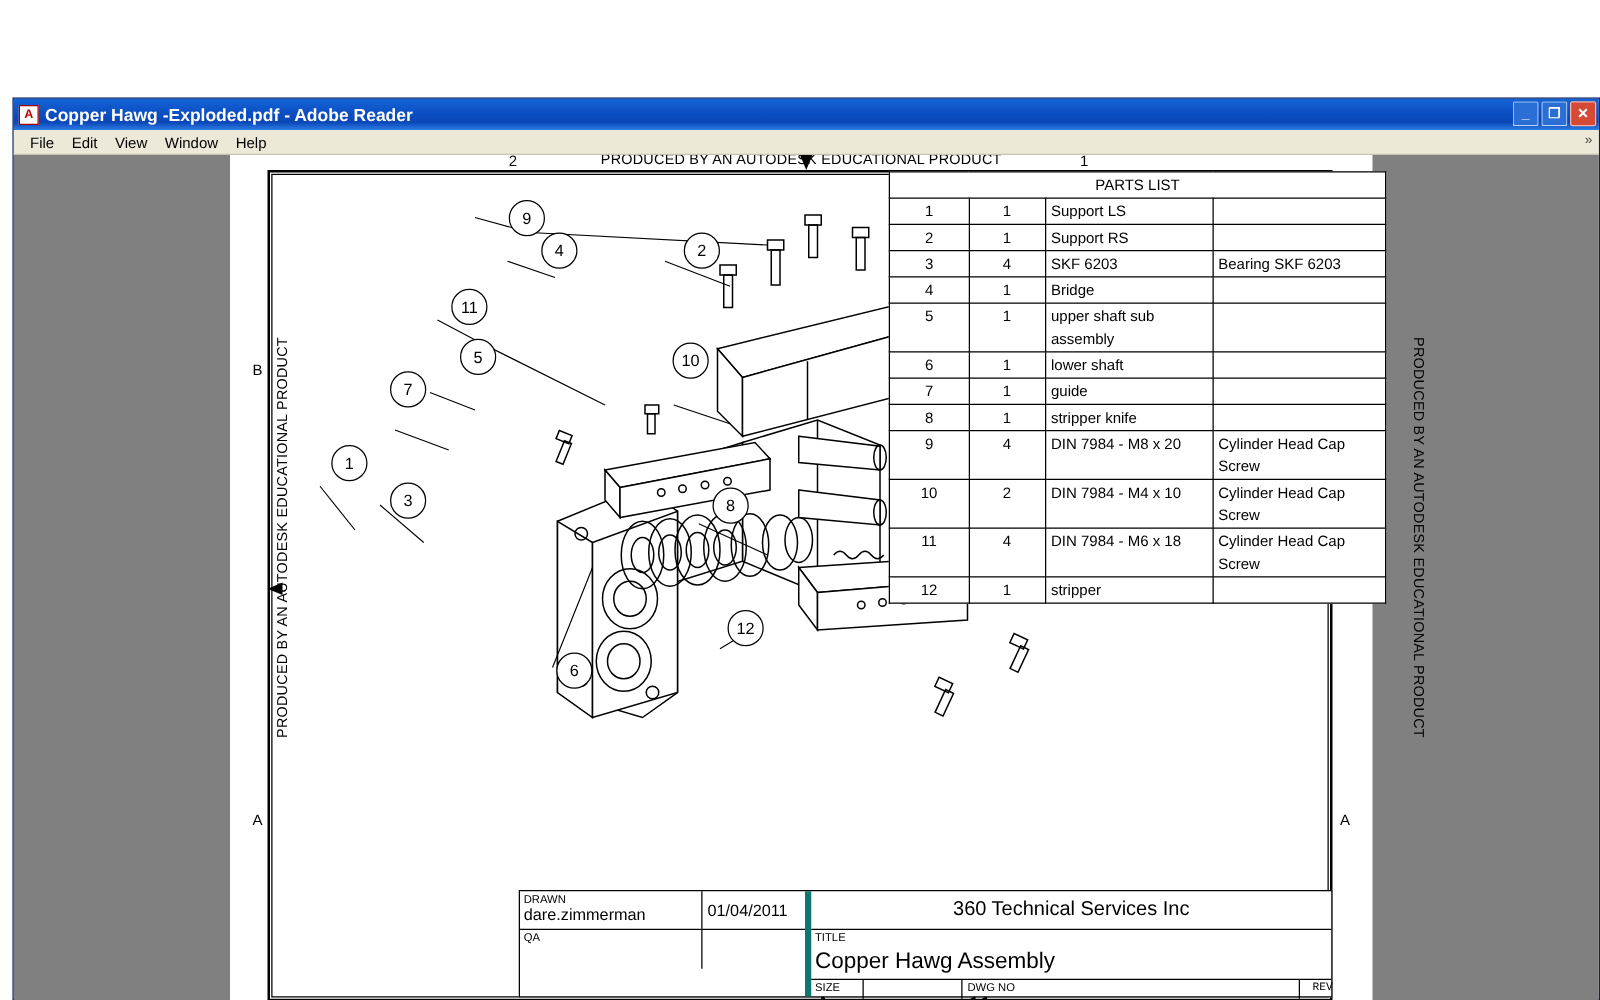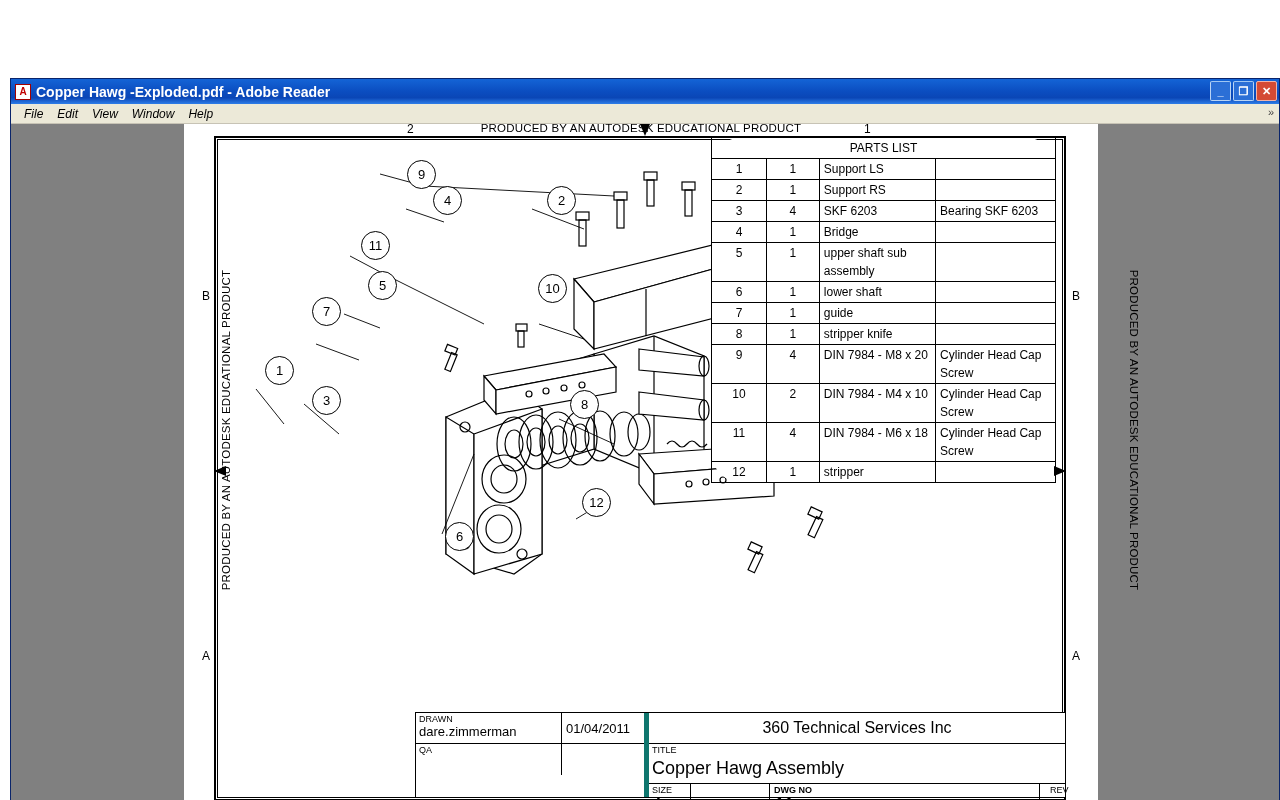--- a/index.html
+++ b/index.html
@@ -86,21 +86,20 @@
     display: flex;
     align-items: center;
     padding-left: 6px;
     position: relative;
   }
   .menu-item {
     font-size: 12px;
     color: #000000;
     padding: 1px 7px;
     cursor: default;
-    font-style: italic;
   }
   .menu-chevron {
     position: absolute;
     right: 5px;
     top: 2px;
     font-size: 11px;
     color: #444;
   }
   
   .viewer {
@@ -163,25 +162,24 @@
   }
   .zone-label {
     position: absolute;
     font-size: 12px;
   }
   
   .parts {
     position: absolute;
     left: 527px;
     top: 13px;
-    width: 345px;
+    width: 398px;
     border-collapse: collapse;
     font-size: 12px;
     background: #fff;
-    border-radius: 32px;
   }
   .parts td, .parts th {
     border: 1px solid #000;
     padding: 1px 4px;
     font-weight: normal;
     vertical-align: top;
     line-height: 1.5;
     height: 17px;
     box-sizing: border-box;
   }
@@ -274,27 +272,27 @@
     width: 78px; height: 100%;
     border-right: 1px solid #000;
     box-sizing: border-box;
   }
   .tb-dwg {
     position: absolute; left: 122px; top: 0;
     width: 269px; height: 100%;
     border-right: 1px solid #000;
     box-sizing: border-box;
     padding: 1px 3px;
-    font-weight: bold;
   }
   .tb-rev {
     position: absolute; left: 382px; top: 0;
     right: 0; height: 100%;
     box-sizing: border-box;
     padding: 1px 19px;
+    font-family: Liberation Mono, monospace;
   }
   .big-letter { font-size: 19px; line-height: 20px; display: block; }
   
   .balloon {
     position: absolute;
     width: 29px; height: 29px;
     border: 1.3px solid #000;
     border-radius: 50%;
     background: #fff;
     font-size: 13px;

